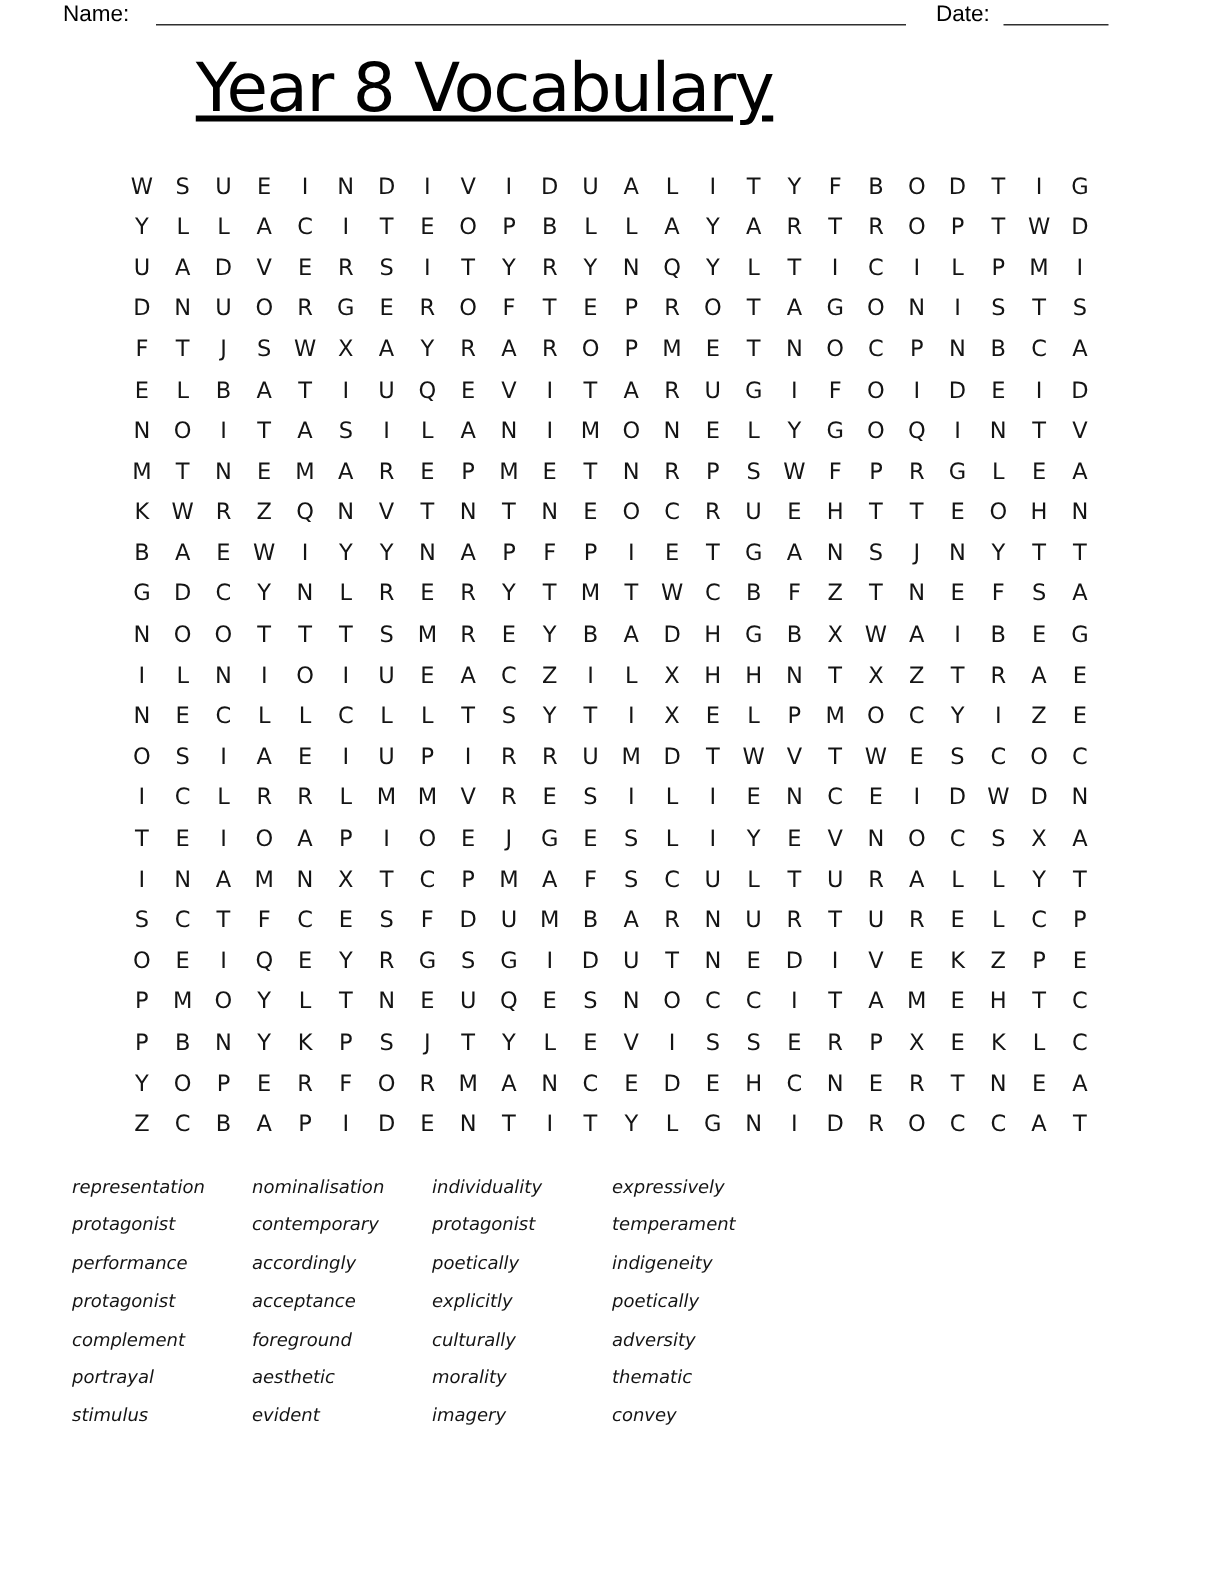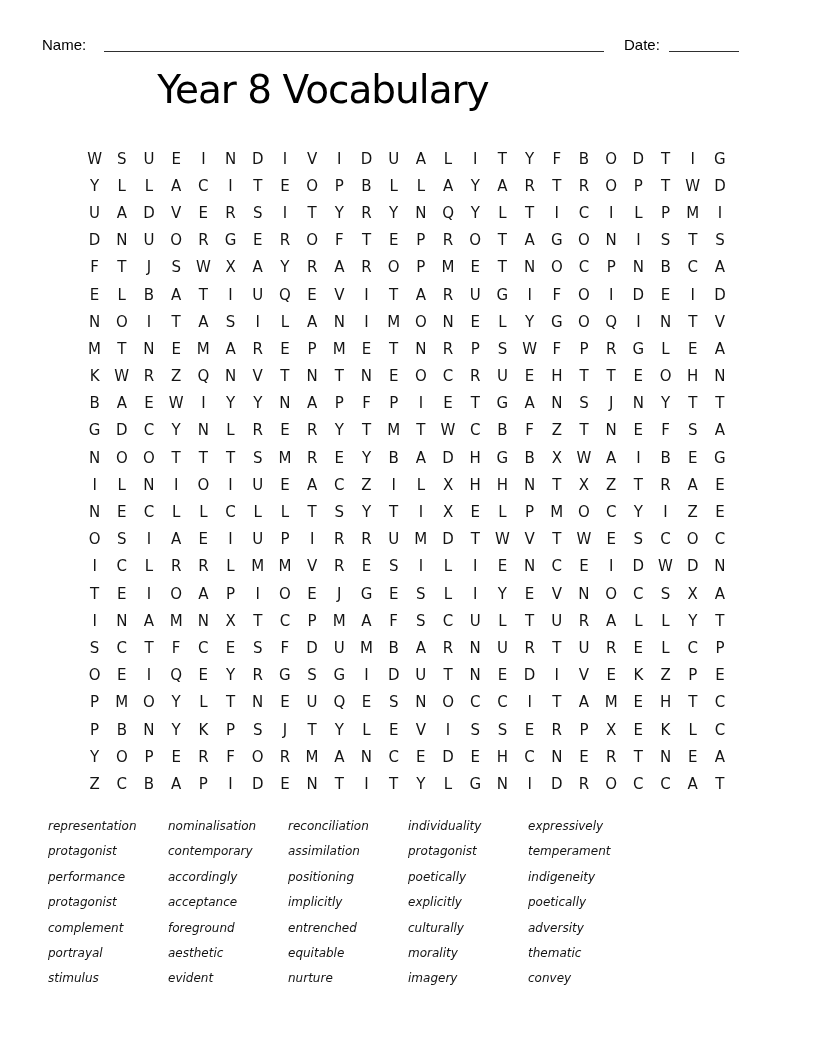--- a/index.html
+++ b/index.html
@@ -3,39 +3,40 @@
 <meta charset="utf-8">
 <style>
   html, body { margin: 0; padding: 0; }
   body {
     width: 816px; height: 1056px;
     background: #ffffff;
     position: relative;
     font-family: "Liberation Sans", sans-serif;
     overflow: hidden;
   }
-  .page { position: absolute; inset: 0; margin-top: 35px; }
+  .page { position: absolute; inset: 0; }
 
   
   .hdr-label { position: absolute; font-size: 15px; color: #000; }
   .name-label { left: 42px; top: 1px; }
   .date-label { left: 624px; top: 1px; }
   .hline { position: absolute; height: 0; border-bottom: 1.6px solid #2f2f2f; }
   .name-line { left: 104px; top: 16px; width: 500px; }
   .date-line { left: 669px; top: 16px; width: 70px; }
 
   
   .title {
     position: absolute; top: 32px; left: 0; width: 646px;
     margin: 0; text-align: center;
     font-family: "DejaVu Sans", sans-serif;
     font-weight: normal;
-    font-size: 39px; line-height: 1.2;
+    font-size: 45px; line-height: 1.2;
     letter-spacing: -1px;
     color: #000;
+    text-decoration: underline;
   }
 
   
   .grid {
     position: absolute; left: 81px; top: 110px;
     display: grid;
     grid-template-columns: repeat(24, 27.2px);
     grid-auto-rows: 27.2px;
   }
   .cell {
@@ -662,29 +663,20 @@
       <div class="wcol">
         <div class="word">nominalisation</div>
         <div class="word">contemporary</div>
         <div class="word">accordingly</div>
         <div class="word">acceptance</div>
         <div class="word">foreground</div>
         <div class="word">aesthetic</div>
         <div class="word">evident</div>
       </div>
       <div class="wcol">
-        <div class="word">reconciliation</div>
-        <div class="word">assimilation</div>
-        <div class="word">positioning</div>
-        <div class="word">implicitly</div>
-        <div class="word">entrenched</div>
-        <div class="word">equitable</div>
-        <div class="word">nurture</div>
-      </div>
-      <div class="wcol">
         <div class="word">individuality</div>
         <div class="word">protagonist</div>
         <div class="word">poetically</div>
         <div class="word">explicitly</div>
         <div class="word">culturally</div>
         <div class="word">morality</div>
         <div class="word">imagery</div>
       </div>
       <div class="wcol">
         <div class="word">expressively</div>

